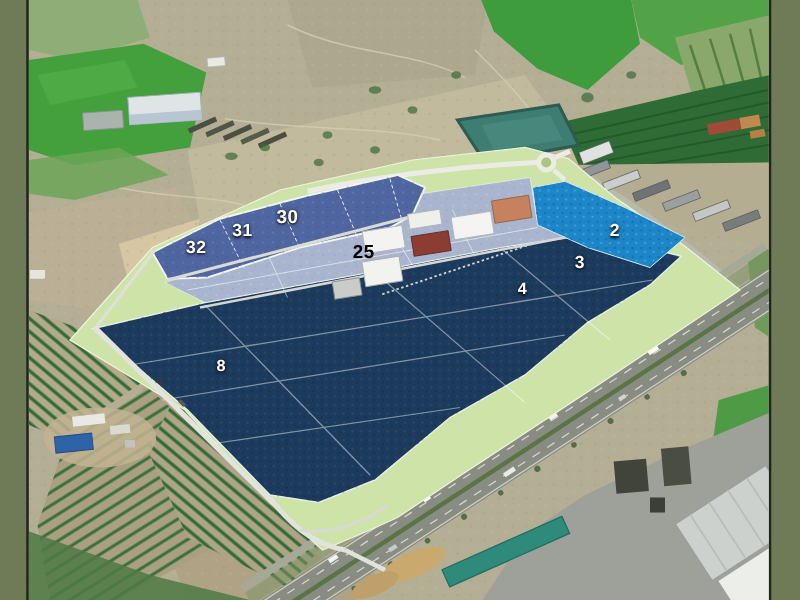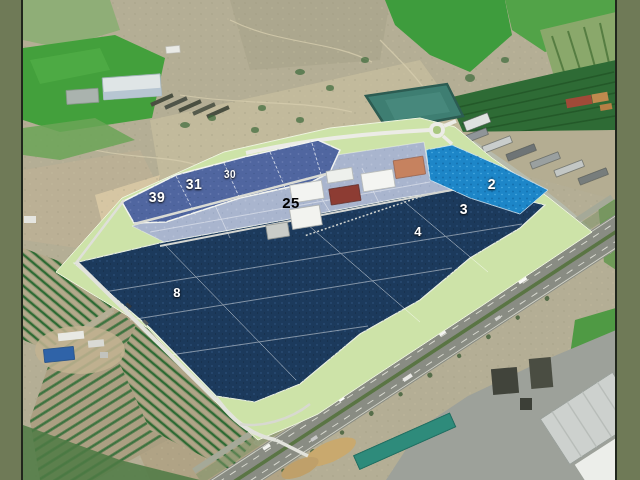--- a/index.html
+++ b/index.html
@@ -290,18 +290,18 @@
     </g>
   </g>
 </svg>
 
 <div class="labels">
       <span class="plot-label" style="left: 492px; top: 184px; color: rgb(255, 255, 255); font-size: 14px;">2</span>
       <span class="plot-label" style="left: 464px; top: 209px; color: rgb(255, 255, 255); font-size: 14px;">3</span>
       <span class="plot-label" style="left: 418px; top: 231px; color: rgb(255, 255, 255); font-size: 13px;">4</span>
       <span class="plot-label" style="left: 177px; top: 292px; color: rgb(255, 255, 255); font-size: 13px;">8</span>
       <span class="plot-label dark" style="left: 291px; top: 202px; color: rgb(0, 0, 0); font-size: 15px;">25</span>
-      <span class="plot-label" style="left: 230px; top: 174px; color: rgb(255, 255, 255); font-size: 10px;">30</span>
+      <span class="plot-label" style="left: 230px; top: 174px; color: rgb(255, 255, 255); font-size: 15px;">30</span>
       <span class="plot-label" style="left: 194px; top: 184px; color: rgb(255, 255, 255); font-size: 14px;">31</span>
-      <span class="plot-label" style="left: 157px; top: 197px; color: rgb(255, 255, 255); font-size: 14px;">39</span>
+      <span class="plot-label" style="left: 157px; top: 197px; color: rgb(255, 255, 255); font-size: 14px;">32</span>
     </div>
 
 </div>
 
 </body></html>

